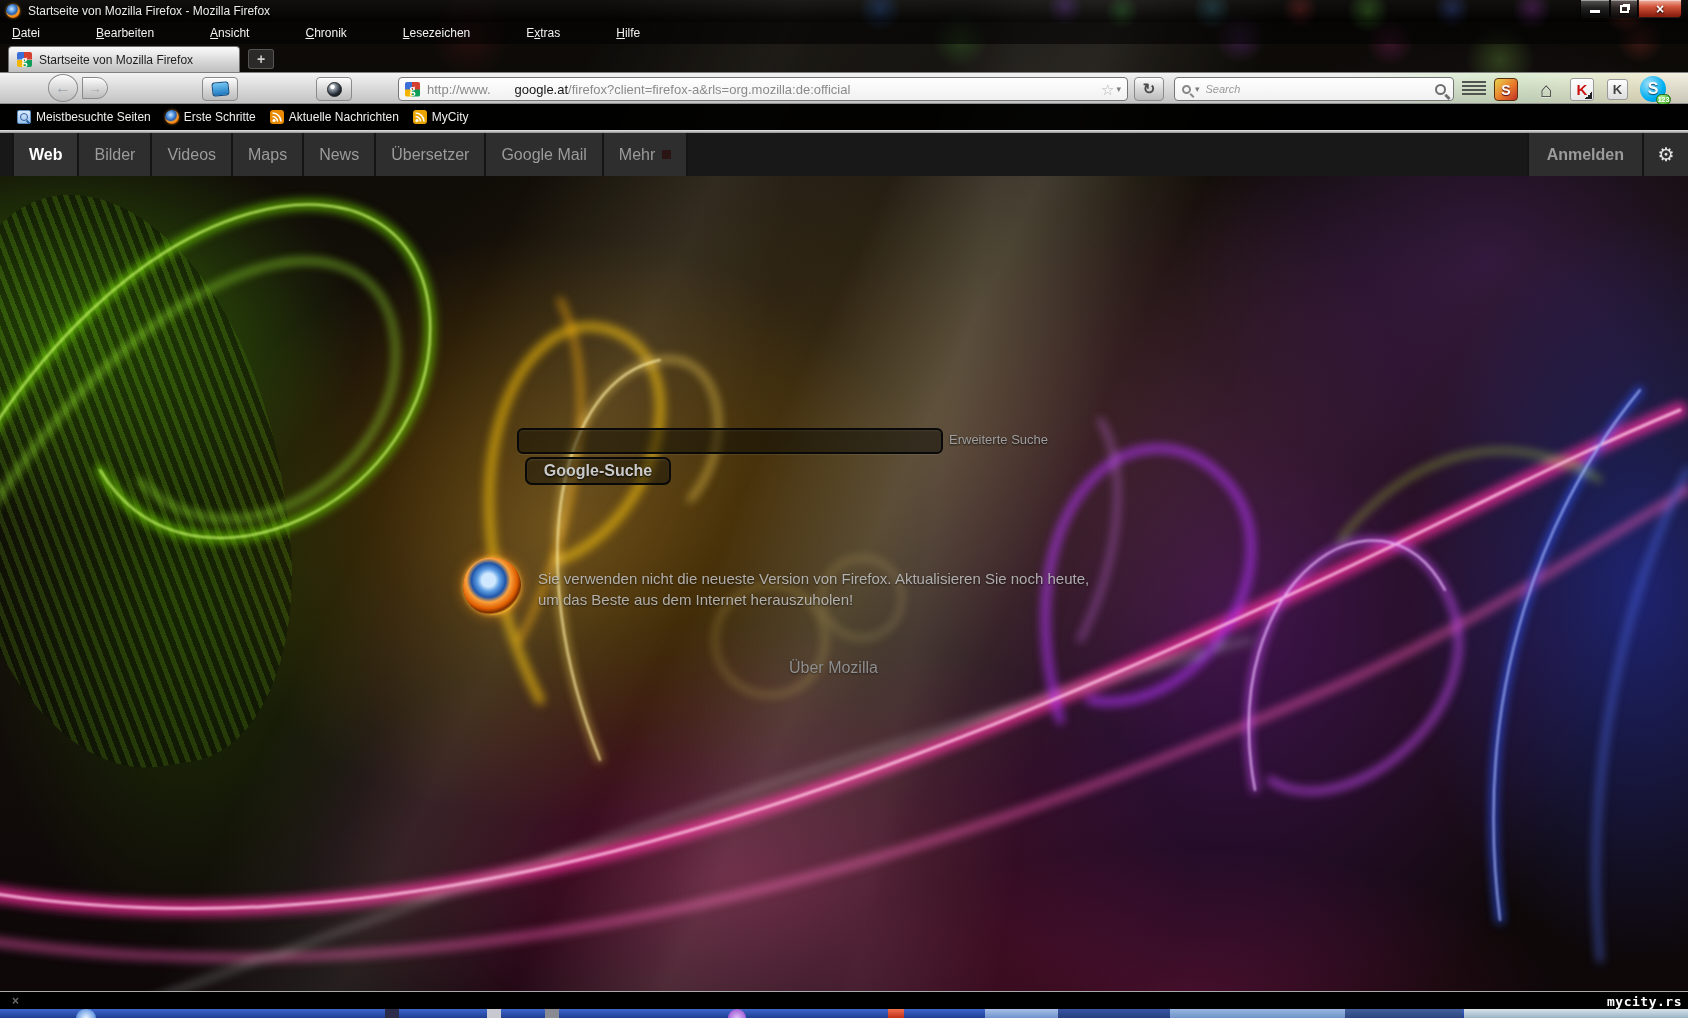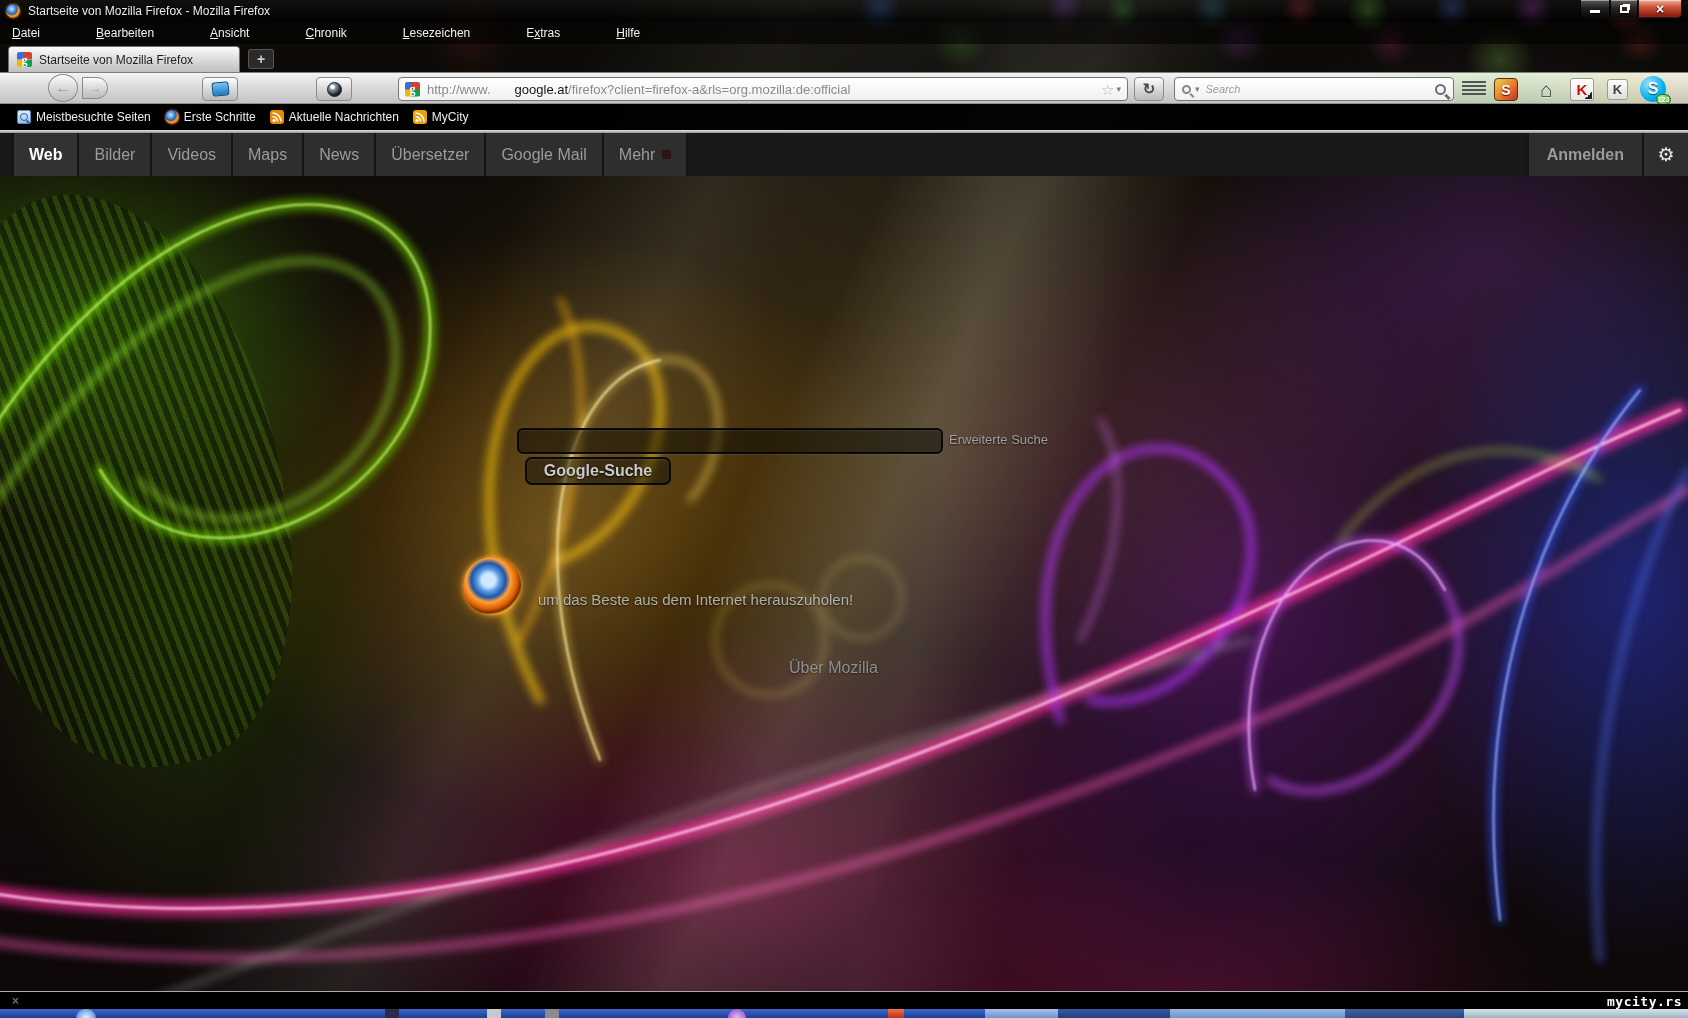--- a/index.html
+++ b/index.html
@@ -393,20 +393,21 @@
         </div>
       </div>
     </div>
   </div>
 
   <div class="content">
     <input class="g-input" style="">
     <span class="adv-link">Erweiterte Suche</span>
     <div class="g-btn">Google-Suche</div>
     <div class="ff-logo"></div>
+    <span class="upd-line upd-1">Sie verwenden nicht die neueste Version von Firefox. Aktualisieren Sie noch heute,</span>
     <span class="upd-line upd-2">um das Beste aus dem Internet herauszuholen!</span>
     <span class="about-link">Über Mozilla</span>
   </div>
 
   <div class="statusbar">
     <span class="sb-close">×</span>
     <span class="watermark">mycity.rs</span>
   </div>
 
   <div class="taskbar">

